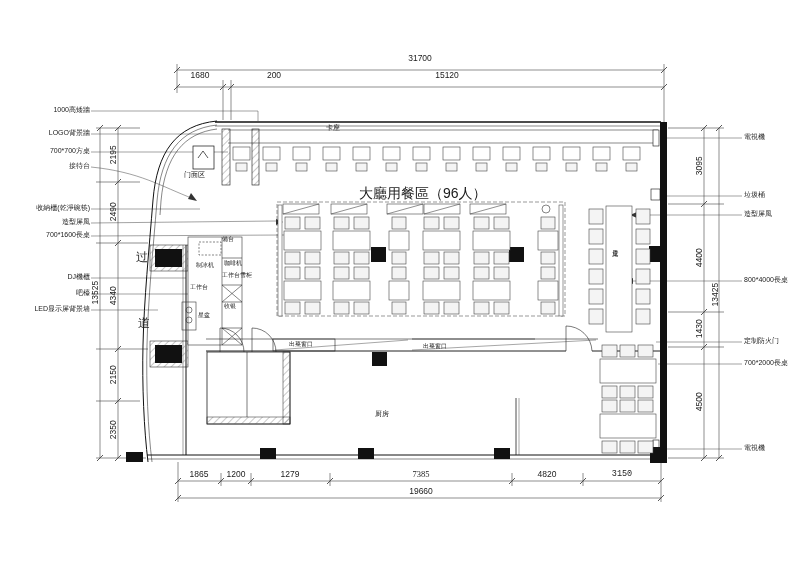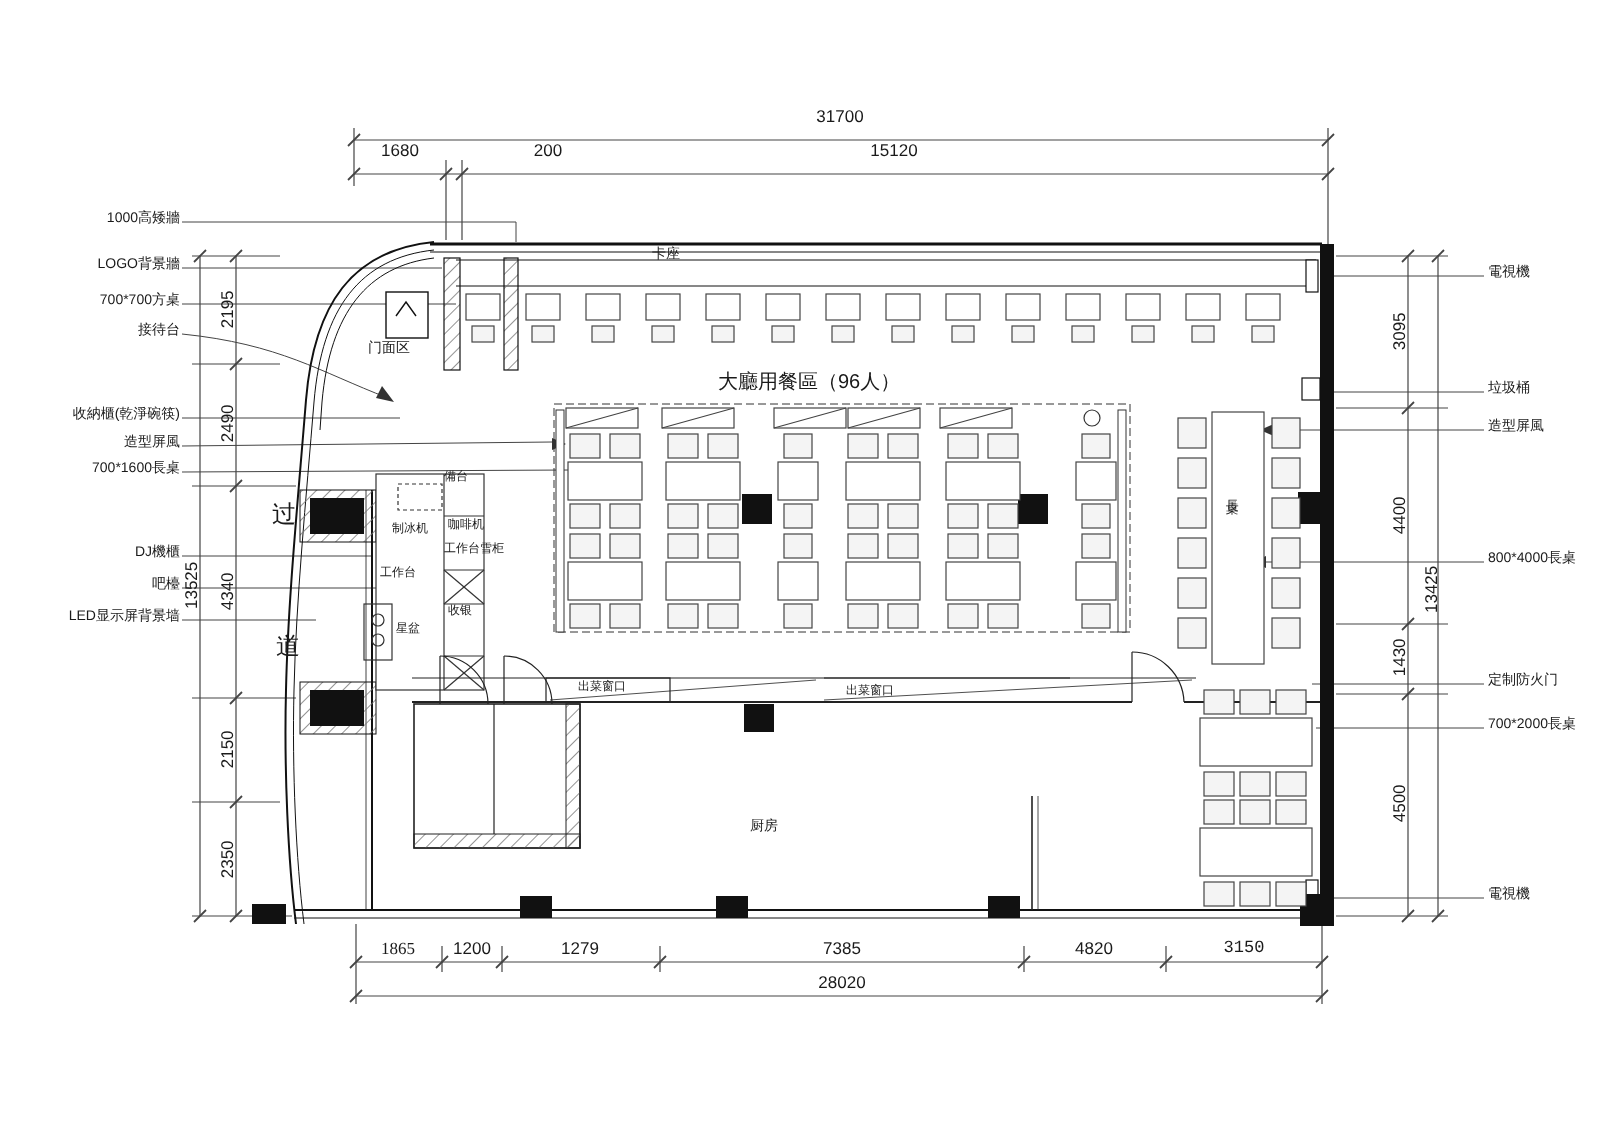--- a/index.html
+++ b/index.html
@@ -3,21 +3,21 @@
 <meta charset="utf-8">
 <style>
   html,body{margin:0;padding:0;background:#fff;}
   .sheet{position:relative;width:800px;height:565px;background:#fff;overflow:hidden;
          font-family:"Liberation Sans",sans-serif;color:#1a1a1a;}
   .sheet svg{position:absolute;left:0;top:0;}
   .lbl{position:absolute;font-size:7px;line-height:1.1;white-space:nowrap;color:#1a1a1a;}
   .ra{width:80px;text-align:right;}
   .dim{font-size:8.5px;text-align:center;}
   .vdim{width:34px;text-align:center;transform:rotate(-90deg);transform-origin:center;font-size:8.5px;}
-  .big{font-size:10px;text-align:center;}
+  .big{font-size:14px;text-align:center;}
   .sm{font-size:6px;}
   .corr{font-size:12px;}
   .vert{writing-mode:vertical-rl;text-orientation:upright;font-size:6.5px;letter-spacing:1px;}
 </style>
 </head>
 <body>
 
 <div class="sheet">
 
 <svg width="800" height="565" viewBox="0 0 800 565">
@@ -380,27 +380,27 @@
 <div class="lbl sm" style="left:224px;top:260px;">咖啡机</div>
 <div class="lbl sm" style="left:222px;top:272px;">工作台雪柜</div>
 <div class="lbl sm" style="left:190px;top:284px;">工作台</div>
 <div class="lbl sm" style="left:224px;top:303px;">收银</div>
 <div class="lbl sm" style="left:198px;top:312px;">星盆</div>
 
 <div class="lbl dim" style="left:395px;top:54px;width:50px;">31700</div>
 <div class="lbl dim" style="left:185px;top:71px;width:30px;">1680</div>
 <div class="lbl dim" style="left:216px;top:71px;width:22px;margin-left:47px;">200</div>
 <div class="lbl dim" style="left:425px;top:71px;width:44px;">15120</div>
-<div class="lbl dim" style="left:184px;top:470px;width:30px;font-family:Liberation Serif, serif;">1865</div>
+<div class="lbl dim" style="left:184px;top:470px;width:30px;">1865</div>
 <div class="lbl dim" style="left:221px;top:470px;width:30px;">1200</div>
 <div class="lbl dim" style="left:275px;top:470px;width:30px;">1279</div>
-<div class="lbl dim" style="left:406px;top:470px;width:30px;">7385</div>
+<div class="lbl dim" style="left:406px;top:470px;width:30px;font-family:Liberation Serif, serif;">7385</div>
 <div class="lbl dim" style="left:532px;top:470px;width:30px;">4820</div>
 <div class="lbl dim" style="left:607px;top:470px;width:30px;font-family:Liberation Mono, monospace;">3150</div>
-<div class="lbl dim" style="left:404px;top:487px;width:34px;">28020</div>
+<div class="lbl dim" style="left:404px;top:487px;width:34px;">19660</div>
 <div class="lbl vdim" style="left:97px;top:150px;">2195</div>
 <div class="lbl vdim" style="left:97px;top:207px;">2490</div>
 <div class="lbl vdim" style="left:97px;top:291px;">4340</div>
 <div class="lbl vdim" style="left:97px;top:370px;">2150</div>
 <div class="lbl vdim" style="left:97px;top:425px;">2350</div>
 <div class="lbl vdim" style="left:79px;top:288px;">13525</div>
 <div class="lbl vdim" style="left:683px;top:161px;">3095</div>
 <div class="lbl vdim" style="left:683px;top:253px;">4400</div>
 <div class="lbl vdim" style="left:683px;top:324px;">1430</div>
 <div class="lbl vdim" style="left:683px;top:397px;">4500</div>

